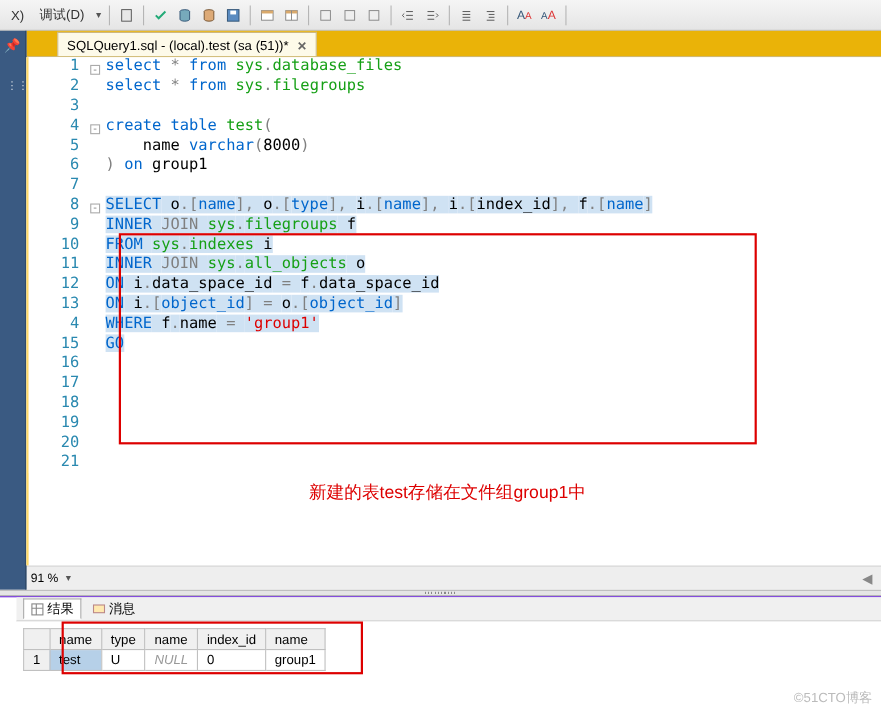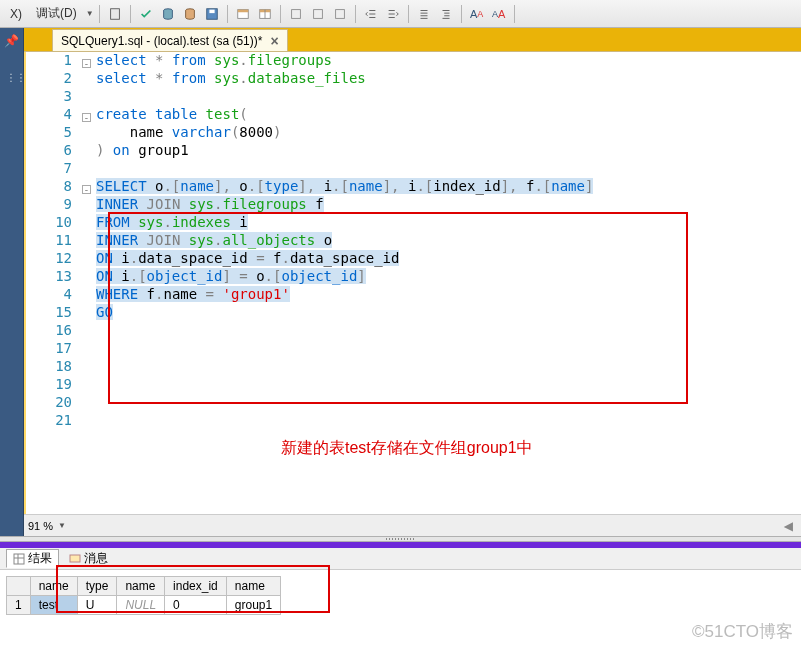--- a/index.html
+++ b/index.html
@@ -36,34 +36,34 @@
 .kw-black { color: #000; }
 .kw-red { color: #d00; }
 .hl-sel { background: #cfe2f3; }
 
 .red-box1 { position: absolute; border: 2px solid #d00; left: 82px; top: 160px; width: 580px; height: 192px; pointer-events: none; }
 .annotation { position: absolute; left: 255px; top: 386px; color: #d00; font-size: 16px; }
 
 .zoom-bar { height: 22px; background: #eee; display: flex; align-items: center; padding: 0 4px; border-top: 1px solid #ccc; }
 .zoom-val { font-size: 11px; margin-right: 4px; }
 
-.results-wrap { border-top: 6px solid #6d28d9; }
+.results-wrap { border-top: 1px solid #6d28d9; padding-left: 15px; }
 .res-tabs { height: 22px; background: #f0f0f0; display: flex; align-items: center; padding-left: 6px; gap: 4px; border-bottom: 1px solid #ccc; }
 .res-tab { display: flex; align-items: center; gap: 3px; padding: 0 6px; font-size: 12px; }
 .res-tab.active { background: #fff; border: 1px solid #aaa; border-bottom-color: #fff; }
 .res-body { position: relative; background: #fff; height: 62px; padding: 6px; }
 .grid { border-collapse: collapse; font-size: 12px; }
 .grid th, .grid td { border: 1px solid #c0c0c0; padding: 2px 8px; text-align: left; font-weight: normal; }
 .grid th { background: #f0f0f0; }
 .rownum { background: #f0f0f0; text-align: center; width: 20px; }
 .cell-sel { background: #b6d0e8; }
 .cell-null { color: #999; font-style: italic; }
 .red-box2 { position: absolute; border: 2px solid #d00; left: 56px; top: 565px; width: 274px; height: 48px; pointer-events: none; }
 
-.watermark { position: absolute; right: 8px; bottom: 6px; color: #bbb; font-size: 17px; }
+.watermark { position: absolute; right: 8px; bottom: 6px; color: #bbb; font-size: 12px; }
 
 .divider-split { height: 6px; background: #e5e5e5; border-top: 1px solid #b0b0b0; border-bottom: 1px solid #b0b0b0; cursor: ns-resize; display: flex; align-items: center; justify-content: center; }
 .divider-split::after { content: ""; width: 30px; height: 2px; background: repeating-linear-gradient(90deg,#888,#888 1px,transparent 1px,transparent 3px); }
 </style>
 </head>
 <body>
 
 <div class="toolbar">
   <span class="tb-text">X)</span>
   <span class="tb-text">调试(D)</span>
@@ -197,22 +197,22 @@
           <div class="ln">19</div>
           <div class="ln">20</div>
           <div class="ln">21</div>
         </div>
       <div class="fold-col" id="foldcol">
           <div class="fold-mark" style="top: 7px;">-</div>
           <div class="fold-mark" style="top: 61px;">-</div>
           <div class="fold-mark" style="top: 133px;">-</div>
         </div>
       <div class="code-lines" id="codelines">
+          <div class="cl"><span class="kw-blue">select</span><span class="kw-grey"> * </span><span class="kw-blue">from</span><span class=""> </span><span class="kw-green">sys</span><span class="kw-grey">.</span><span class="kw-green">database_files</span></div>
           <div class="cl"><span class="kw-blue">select</span><span class="kw-grey"> * </span><span class="kw-blue">from</span><span class=""> </span><span class="kw-green">sys</span><span class="kw-grey">.</span><span class="kw-green">filegroups</span></div>
-          <div class="cl"><span class="kw-blue">select</span><span class="kw-grey"> * </span><span class="kw-blue">from</span><span class=""> </span><span class="kw-green">sys</span><span class="kw-grey">.</span><span class="kw-green">database_files</span></div>
           <div class="cl"></div>
           <div class="cl"><span class="kw-blue">create</span><span class=""> </span><span class="kw-blue">table</span><span class=""> </span><span class="kw-tbl">test</span><span class="kw-grey">(</span></div>
           <div class="cl"><span class="kw-black">    name </span><span class="kw-blue">varchar</span><span class="kw-grey">(</span><span class="kw-black">8000</span><span class="kw-grey">)</span></div>
           <div class="cl"><span class="kw-grey">) </span><span class="kw-blue">on</span><span class="kw-black"> group1</span></div>
           <div class="cl"></div>
           <div class="cl"><span class="kw-blue hl-sel">SELECT</span><span class="kw-black hl-sel"> o</span><span class="kw-grey hl-sel">.[</span><span class="kw-blue hl-sel">name</span><span class="kw-grey hl-sel">], </span><span class="kw-black hl-sel">o</span><span class="kw-grey hl-sel">.[</span><span class="kw-blue hl-sel">type</span><span class="kw-grey hl-sel">], </span><span class="kw-black hl-sel">i</span><span class="kw-grey hl-sel">.[</span><span class="kw-blue hl-sel">name</span><span class="kw-grey hl-sel">], </span><span class="kw-black hl-sel">i</span><span class="kw-grey hl-sel">.[</span><span class="kw-black hl-sel">index_id</span><span class="kw-grey hl-sel">], </span><span class="kw-black hl-sel">f</span><span class="kw-grey hl-sel">.[</span><span class="kw-blue hl-sel">name</span><span class="kw-grey hl-sel">]</span></div>
           <div class="cl"><span class="kw-blue hl-sel">INNER</span><span class="hl-sel"> </span><span class="kw-grey hl-sel">JOIN</span><span class="hl-sel"> </span><span class="kw-green hl-sel">sys</span><span class="kw-grey hl-sel">.</span><span class="kw-green hl-sel">filegroups</span><span class="kw-black hl-sel"> f</span></div>
           <div class="cl"><span class="kw-blue hl-sel">FROM</span><span class="hl-sel"> </span><span class="kw-green hl-sel">sys</span><span class="kw-grey hl-sel">.</span><span class="kw-green hl-sel">indexes</span><span class="kw-black hl-sel"> i</span></div>
           <div class="cl"><span class="kw-blue hl-sel">INNER</span><span class="hl-sel"> </span><span class="kw-grey hl-sel">JOIN</span><span class="hl-sel"> </span><span class="kw-green hl-sel">sys</span><span class="kw-grey hl-sel">.</span><span class="kw-green hl-sel">all_objects</span><span class="kw-black hl-sel"> o</span></div>
           <div class="cl"><span class="kw-blue hl-sel">ON</span><span class="kw-black hl-sel"> i</span><span class="kw-grey hl-sel">.</span><span class="kw-black hl-sel">data_space_id</span><span class="kw-grey hl-sel"> = </span><span class="kw-black hl-sel">f</span><span class="kw-grey hl-sel">.</span><span class="kw-black hl-sel">data_space_id</span></div>

